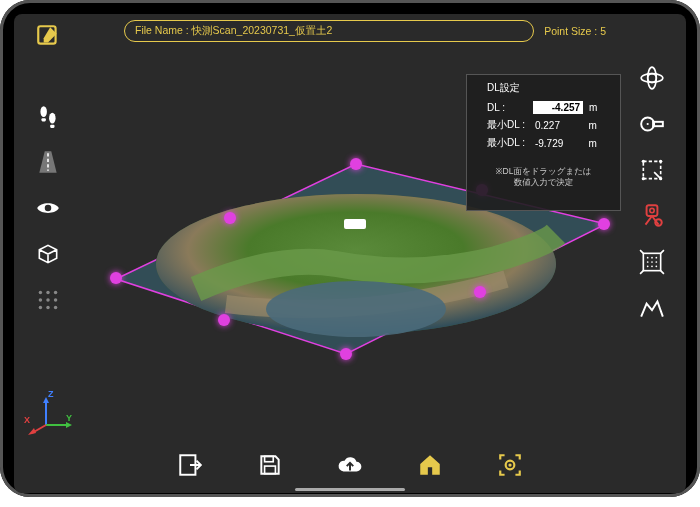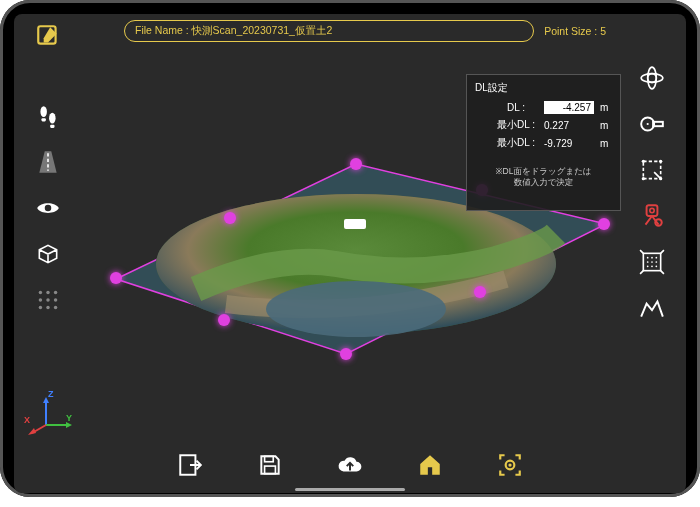--- a/index.html
+++ b/index.html
@@ -75,28 +75,28 @@
     position: absolute; left: 0; top: 30px; width: 540px; height: 260px;
   }
   .handle {
     width: 12px; height: 12px; border-radius: 50%; background: #e040e0; position: absolute;
     box-shadow: 0 0 6px #e040e0;
   }
 
   .panel {
     position: absolute; right: 65px; top: 60px; width: 155px;
     background: rgba(30,30,30,0.9); border: 1px solid #555;
-    color: #fff; font-size: 10px; padding: 6px 8px;
+    color: #fff; font-size: 10px; padding: 6px 20px;
   }
   .panel-title { font-size: 10px; margin-bottom: 6px; }
   .panel-row { display: flex; align-items: center; justify-content: flex-end; gap: 6px; margin: 4px 0; }
-  .panel-row .lab { width: 44px; text-align: center; }
+  .panel-row .lab { width: 44px; text-align: left; }
   .panel-row .val { width: 50px; text-align: left; }
   .panel-row .unit { width: 12px; }
-  .dlinput { background:#fff; color:#000; width:50px; font-size:10px; text-align:right; padding:1px 3px; border:none; }
+  .dlinput { background:#fff; color:#000; width:50px; font-size:10px; text-align:right; padding:1px 3px; border:none;font-weight:bold; }
   .panel-note { font-size: 8.5px; text-align: center; margin: 16px 0; color:#ccc; line-height:1.3; }
   .panel-btns { display:flex; gap:6px; justify-content:center; margin-top:4px; }
   .pbtn { background:#5a5a90; background:linear-gradient(#6a6ab0,#4a4a80); color:#fff; border:1px solid #888; border-radius:4px; font-size:9.5px; padding:3px 0; width:60px; text-align:center; cursor:pointer; }
 
   .homebar { position:absolute; bottom:2px; left:50%; transform:translateX(-50%); width:110px; height:3px; background:#aaa; border-radius:2px; }
 </style>
 </head>
 <body>
 
 <div class="tablet">

